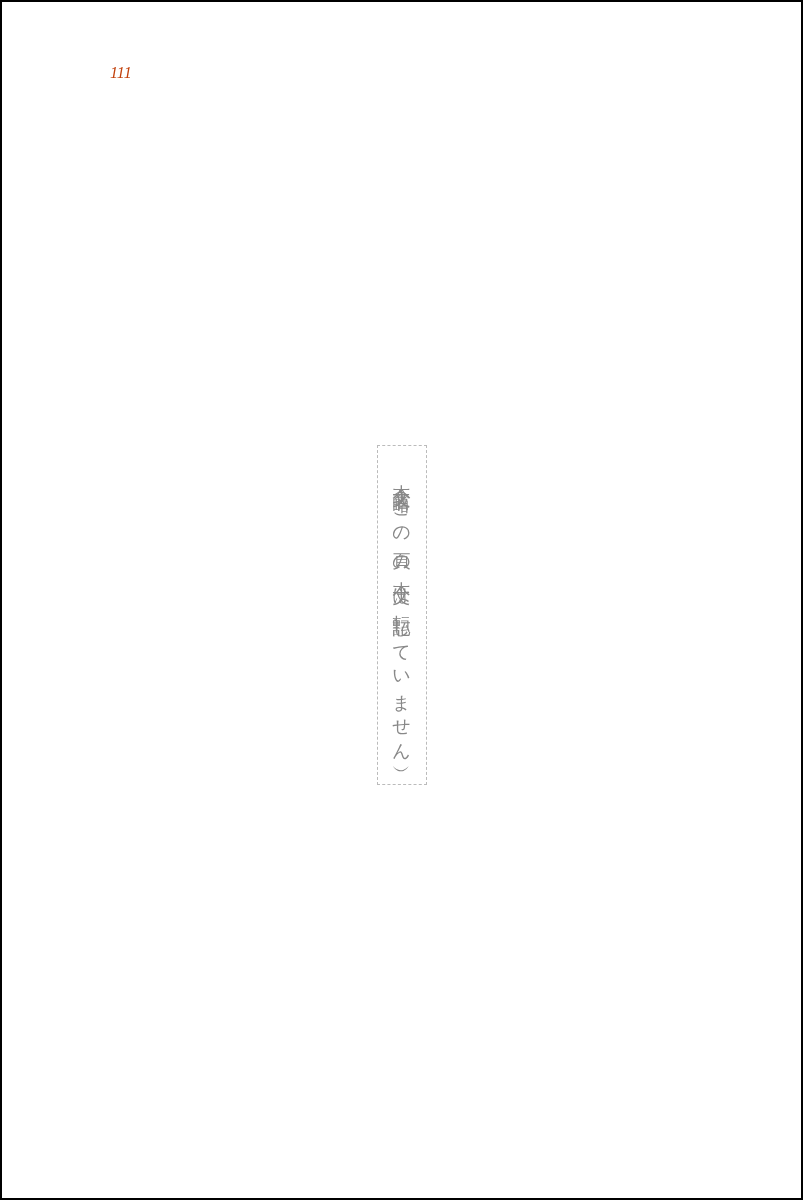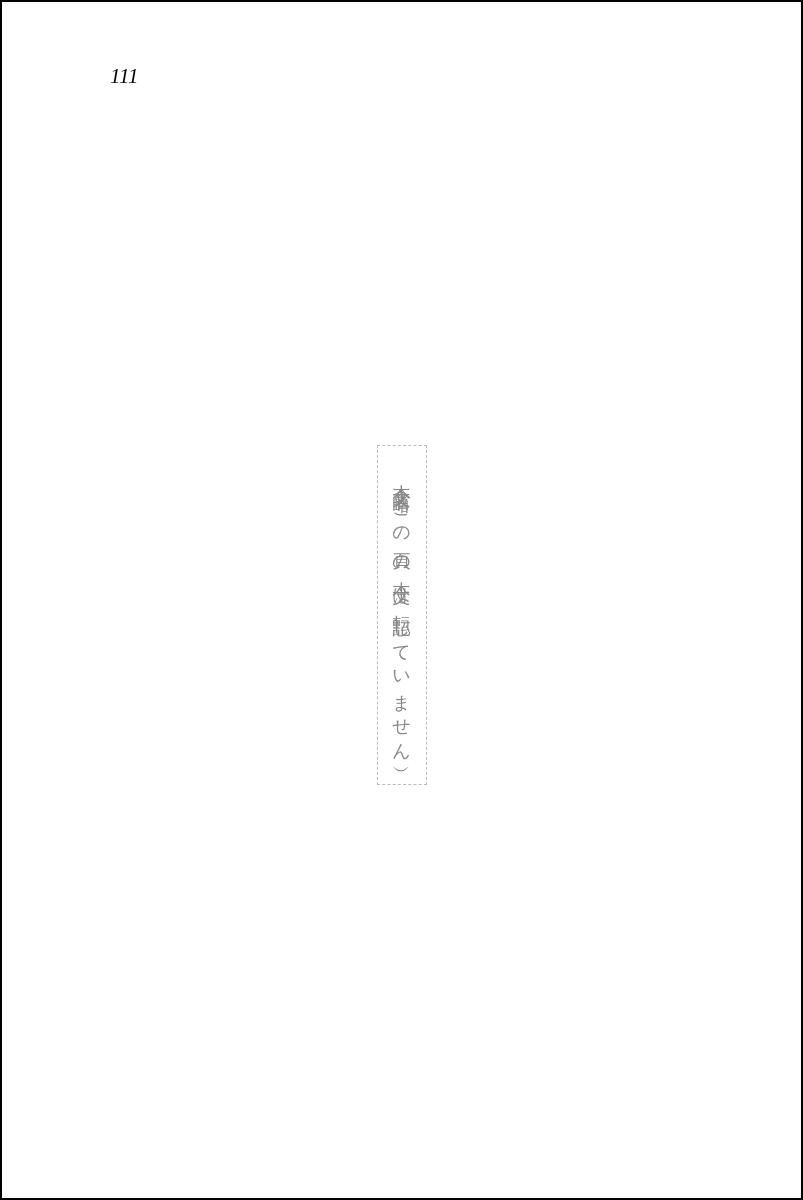--- a/index.html
+++ b/index.html
@@ -14,22 +14,22 @@
     position: absolute;
     inset: 0;
     border: 2px solid #000000;
     box-sizing: border-box;
     background: #ffffff;
   }
   .page-number {
     position: absolute;
     top: 62px;
     left: 108px;
-    font-size: 21px;
-    color: #000000;
+    font-size: 16px;
+    color: #c2410c;
     font-style: italic;
   }
   .text-area {
     position: absolute;
     top: 120px;
     right: 70px;
     bottom: 90px;
     left: 70px;
     writing-mode: vertical-rl;
     display: flex;

